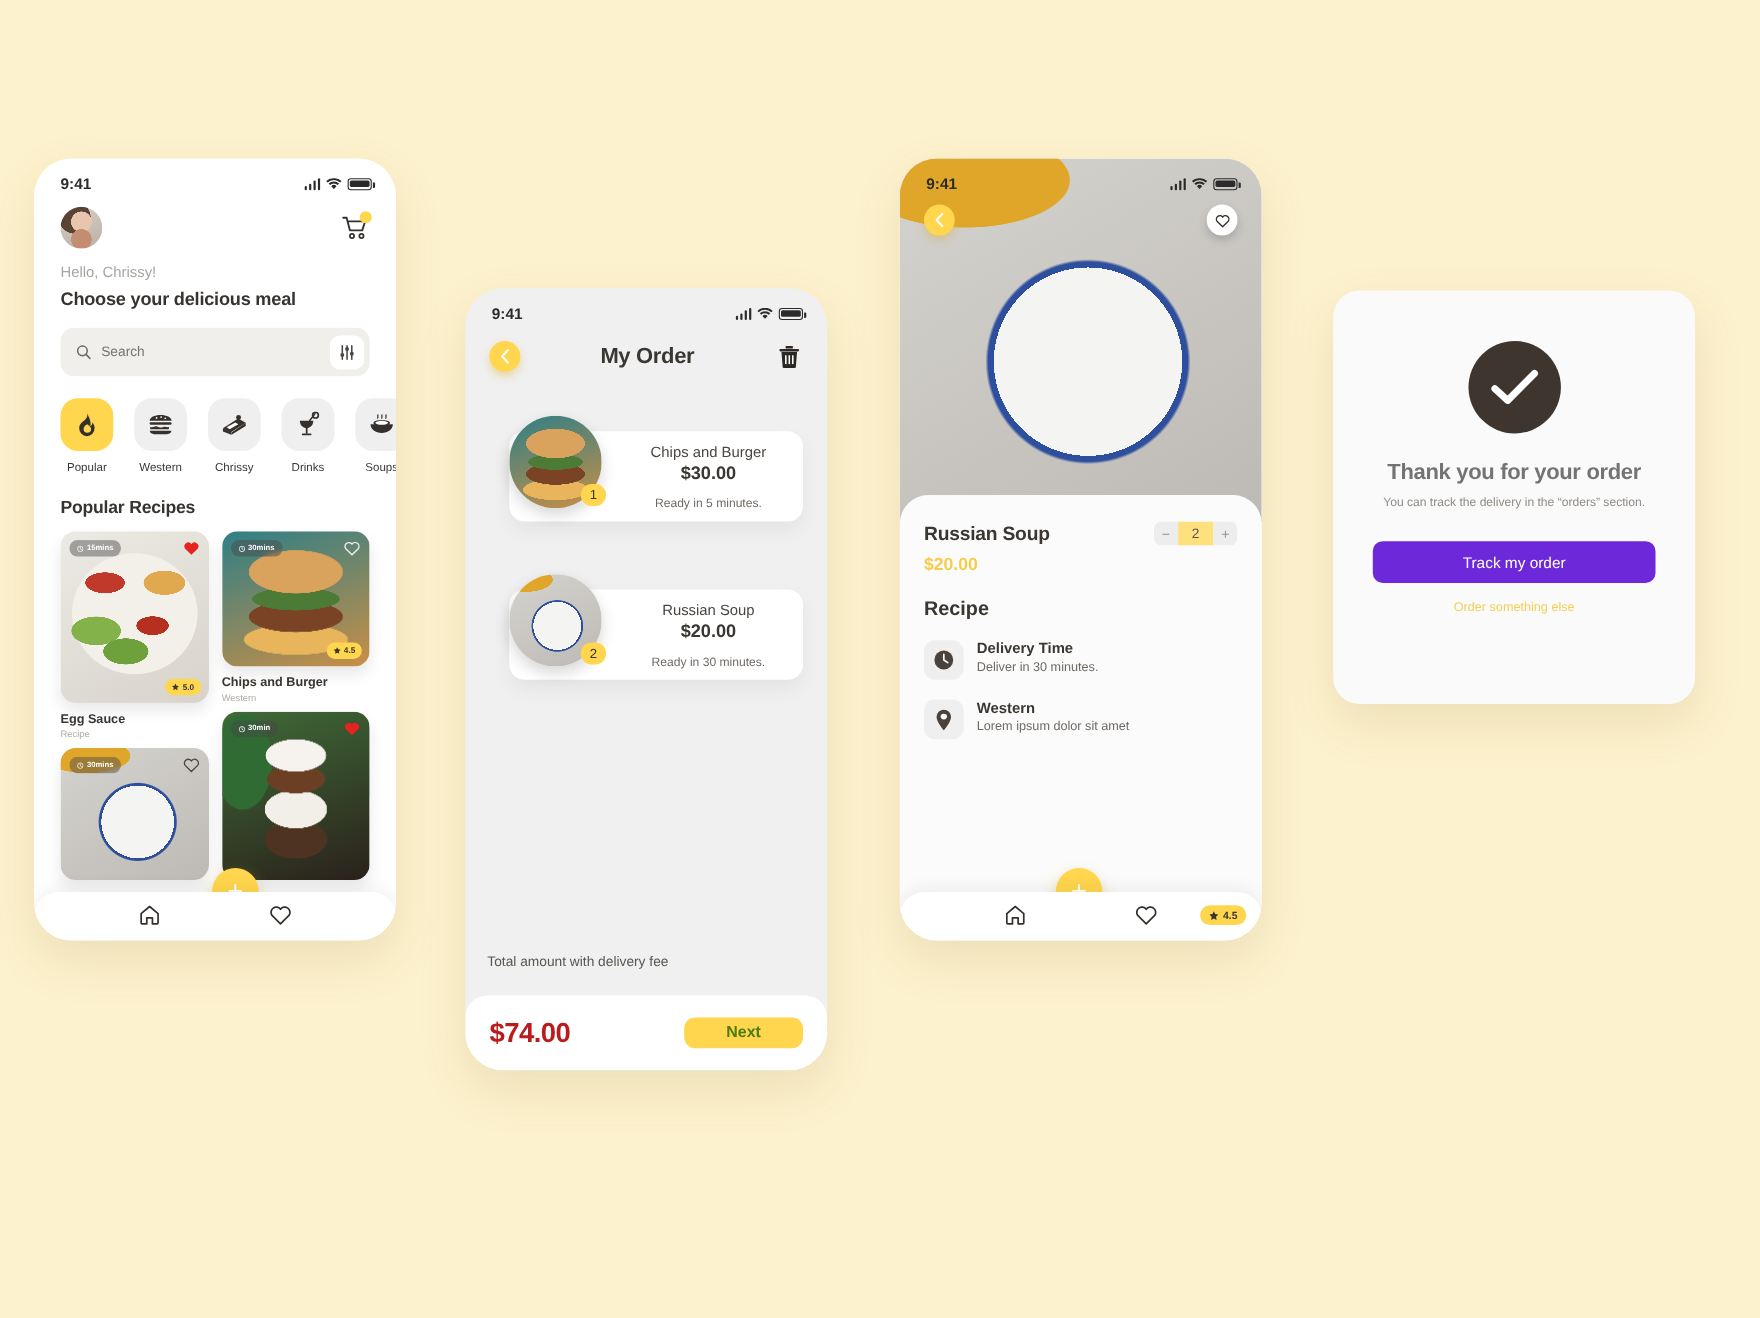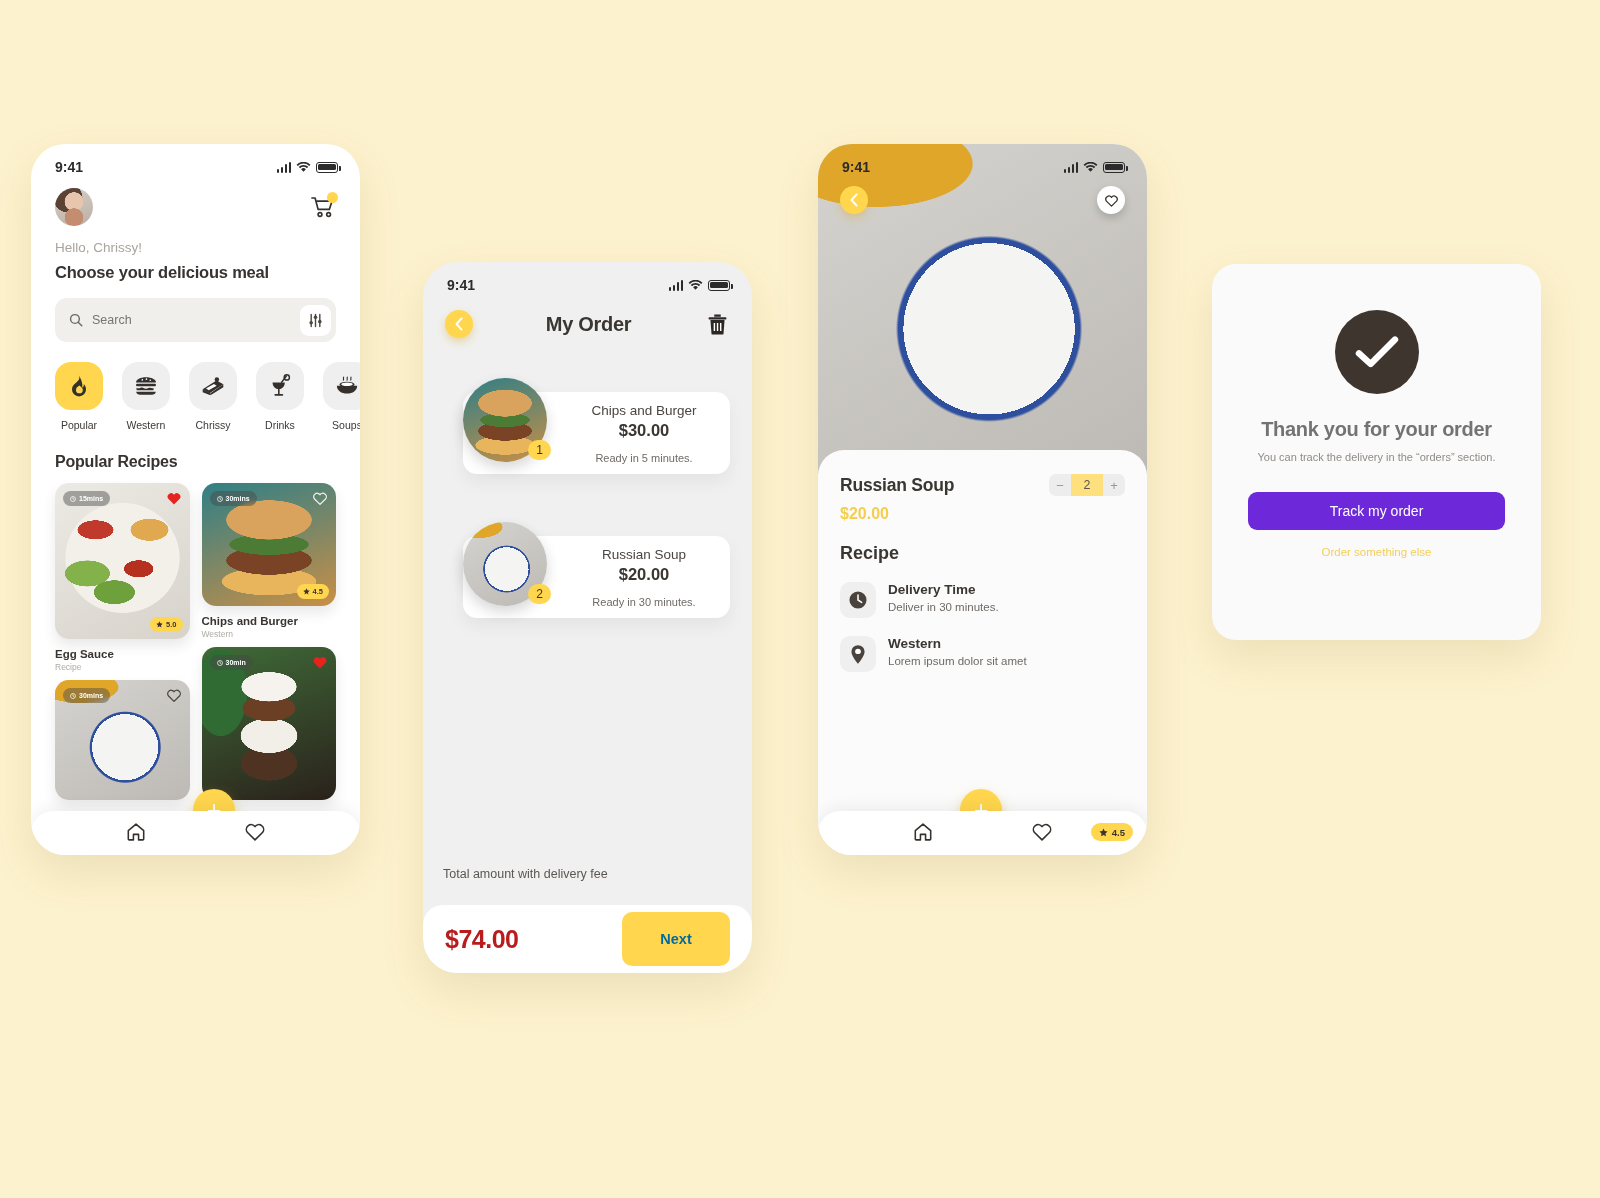--- a/index.html
+++ b/index.html
@@ -138,22 +138,22 @@
     font-size: 12px; color: #3a3530;
   }
   .totline { position: absolute; left: 20px; bottom: 92px; font-size: 12.5px; color: #5b5651; }
   .paybar {
     position: absolute; left: 0; right: 0; bottom: 0; height: 68px; background: #fff;
     border-radius: 20px 20px 34px 34px; display: flex; align-items: center;
     justify-content: space-between; padding: 0 22px;
   }
   .paybar .amt { font-size: 25px; font-weight: bold; color: #b91c1c; letter-spacing: -.5px; }
   .next-btn {
-    width: 108px; height: 54px; border-radius: 10px; background: #FFD64D; border: none; cursor: pointer;
-    font-family: "Liberation Sans", sans-serif; font-size: 14.5px; font-weight: bold; color: #0369a1;
+    width: 108px; height: 28px; border-radius: 10px; background: #FFD64D; border: none; cursor: pointer;
+    font-family: "Liberation Sans", sans-serif; font-size: 14.5px; font-weight: bold; color: #4d7c0f;
   }
 
   
   .hero { position: absolute; left: 0; top: 0; width: 100%; height: 330px; overflow: hidden; }
   .s3-topbar { position: absolute; left: 0; right: 0; top: 42px; display: flex; justify-content: space-between; padding: 0 22px; z-index: 4; }
   .circ-white {
     width: 28px; height: 28px; border-radius: 50%; background: #fff; border: none; cursor: pointer;
     display: flex; align-items: center; justify-content: center; box-shadow: 0 4px 9px rgba(0,0,0,.18);
   }
   .hero-rate {

